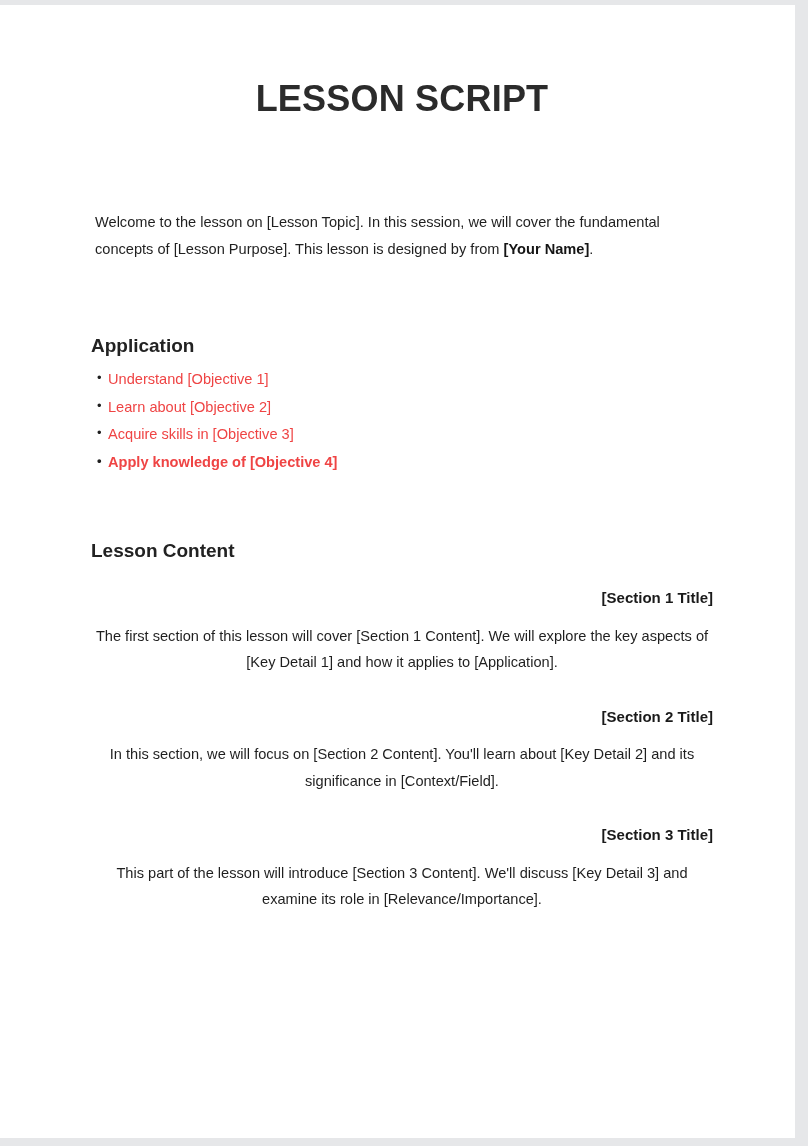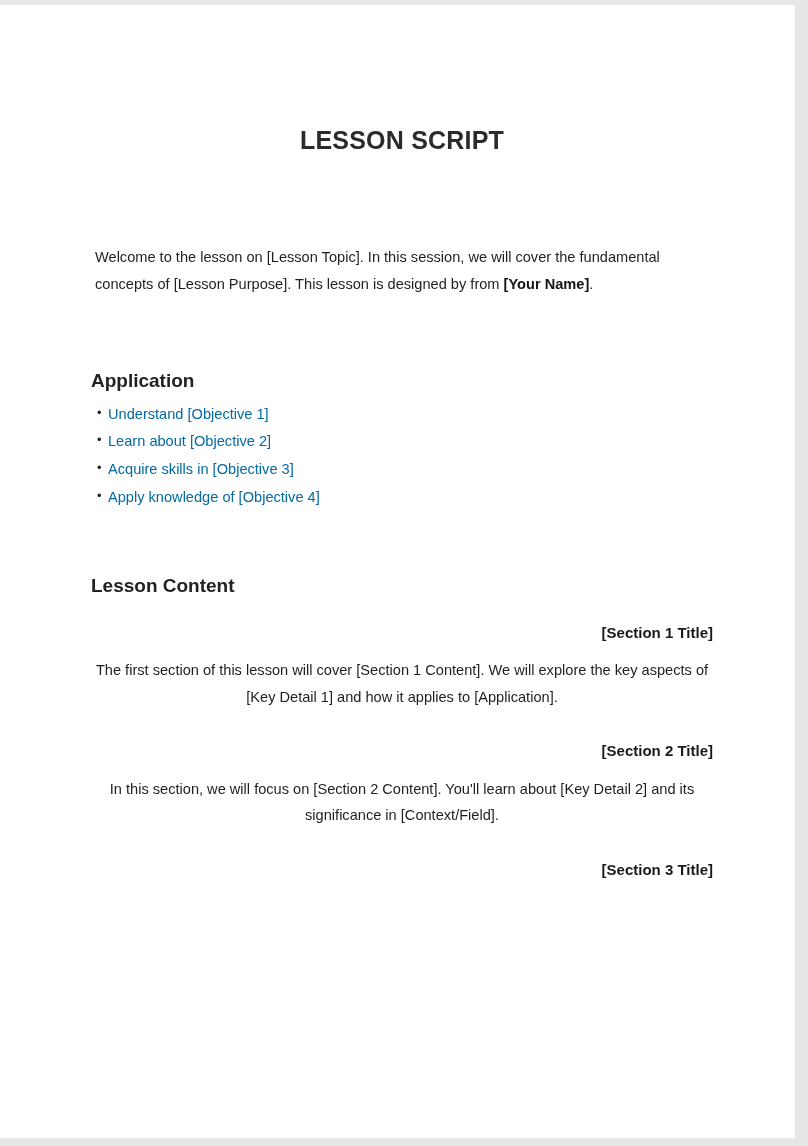--- a/index.html
+++ b/index.html
@@ -30,26 +30,26 @@
 
   .content {
     position: absolute;
     left: 91px;
     top: 0;
     width: 622px;
   }
 
   .doc-title {
     text-align: center;
-    font-size: 25px;
+    font-size: 36px;
     font-weight: bold;
     color: #2b2b2b;
     letter-spacing: 0.2px;
     margin: 0;
-    padding-top: 120px;
+    padding-top: 72px;
     line-height: 1.2;
   }
 
   .section {
     margin-top: 0;
   }
 
   .section-heading {
     font-size: 19px;
     font-weight: bold;
@@ -77,27 +77,27 @@
     color: #151515;
   }
 
   ul.objectives {
     list-style: none;
     margin: 0;
     padding: 13px 0 0 0;
   }
   ul.objectives li {
     font-size: 14.6px;
-    color: #0369a1;
+    color: #ef4444;
     line-height: 1.0;
     padding: 0 0 0 17px;
     margin-bottom: 13px;
     position: relative;
   }
-  ul.objectives li:last-child { margin-bottom: 0; }
+  ul.objectives li:last-child { margin-bottom: 0; font-weight: bold; }
   ul.objectives li::before {
     content: "\2022";
     position: absolute;
     left: 6px;
     top: -1px;
     font-size: 13px;
     color: #1f1f1f;
     line-height: 1.0;
   }
 
@@ -152,18 +152,19 @@
         <p class="para">The first section of this lesson will cover [Section 1 Content]. We will explore the key aspects of [Key Detail 1] and how it applies to [Application].</p>
       </div>
 
       <div class="sub-block">
         <h3 class="sub-heading">[Section 2 Title]</h3>
         <p class="para">In this section, we will focus on [Section 2 Content]. You'll learn about [Key Detail 2] and its significance in [Context/Field].</p>
       </div>
 
       <div class="sub-block">
         <h3 class="sub-heading">[Section 3 Title]</h3>
+        <p class="para">This part of the lesson will introduce [Section 3 Content]. We'll discuss [Key Detail 3] and examine its role in [Relevance/Importance].</p>
       </div>
     </section>
 
 
   </div>
 </div>
 
 </body></html>

